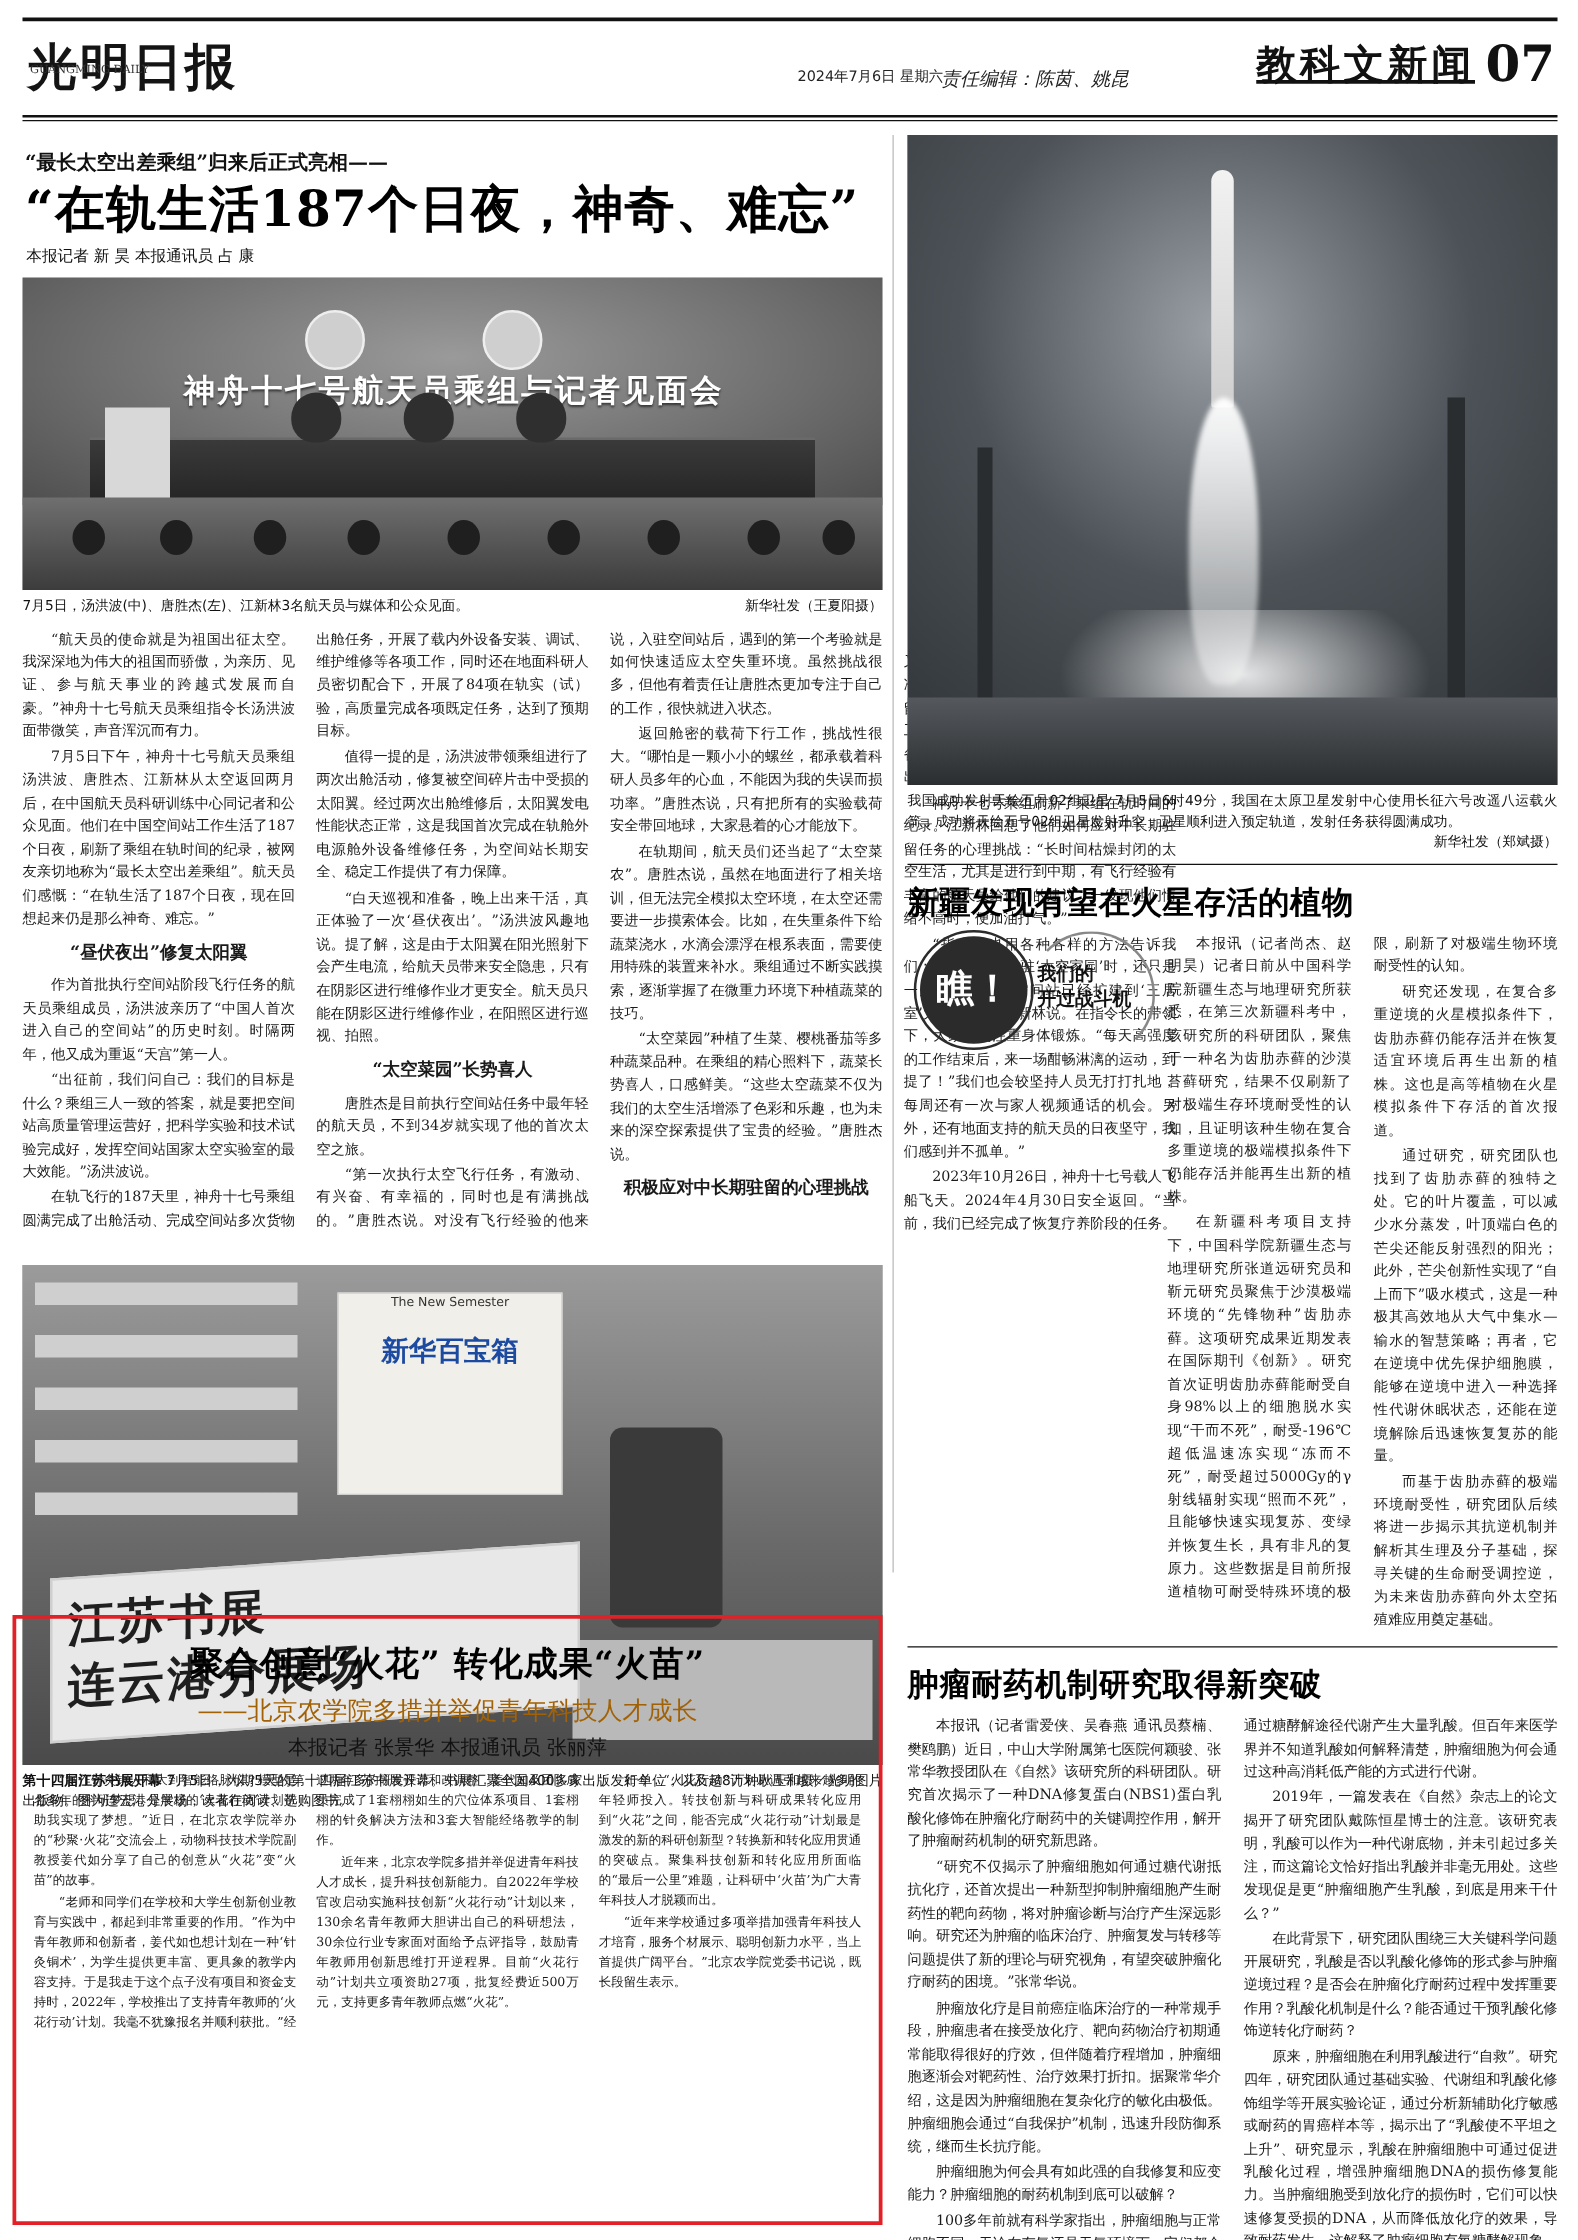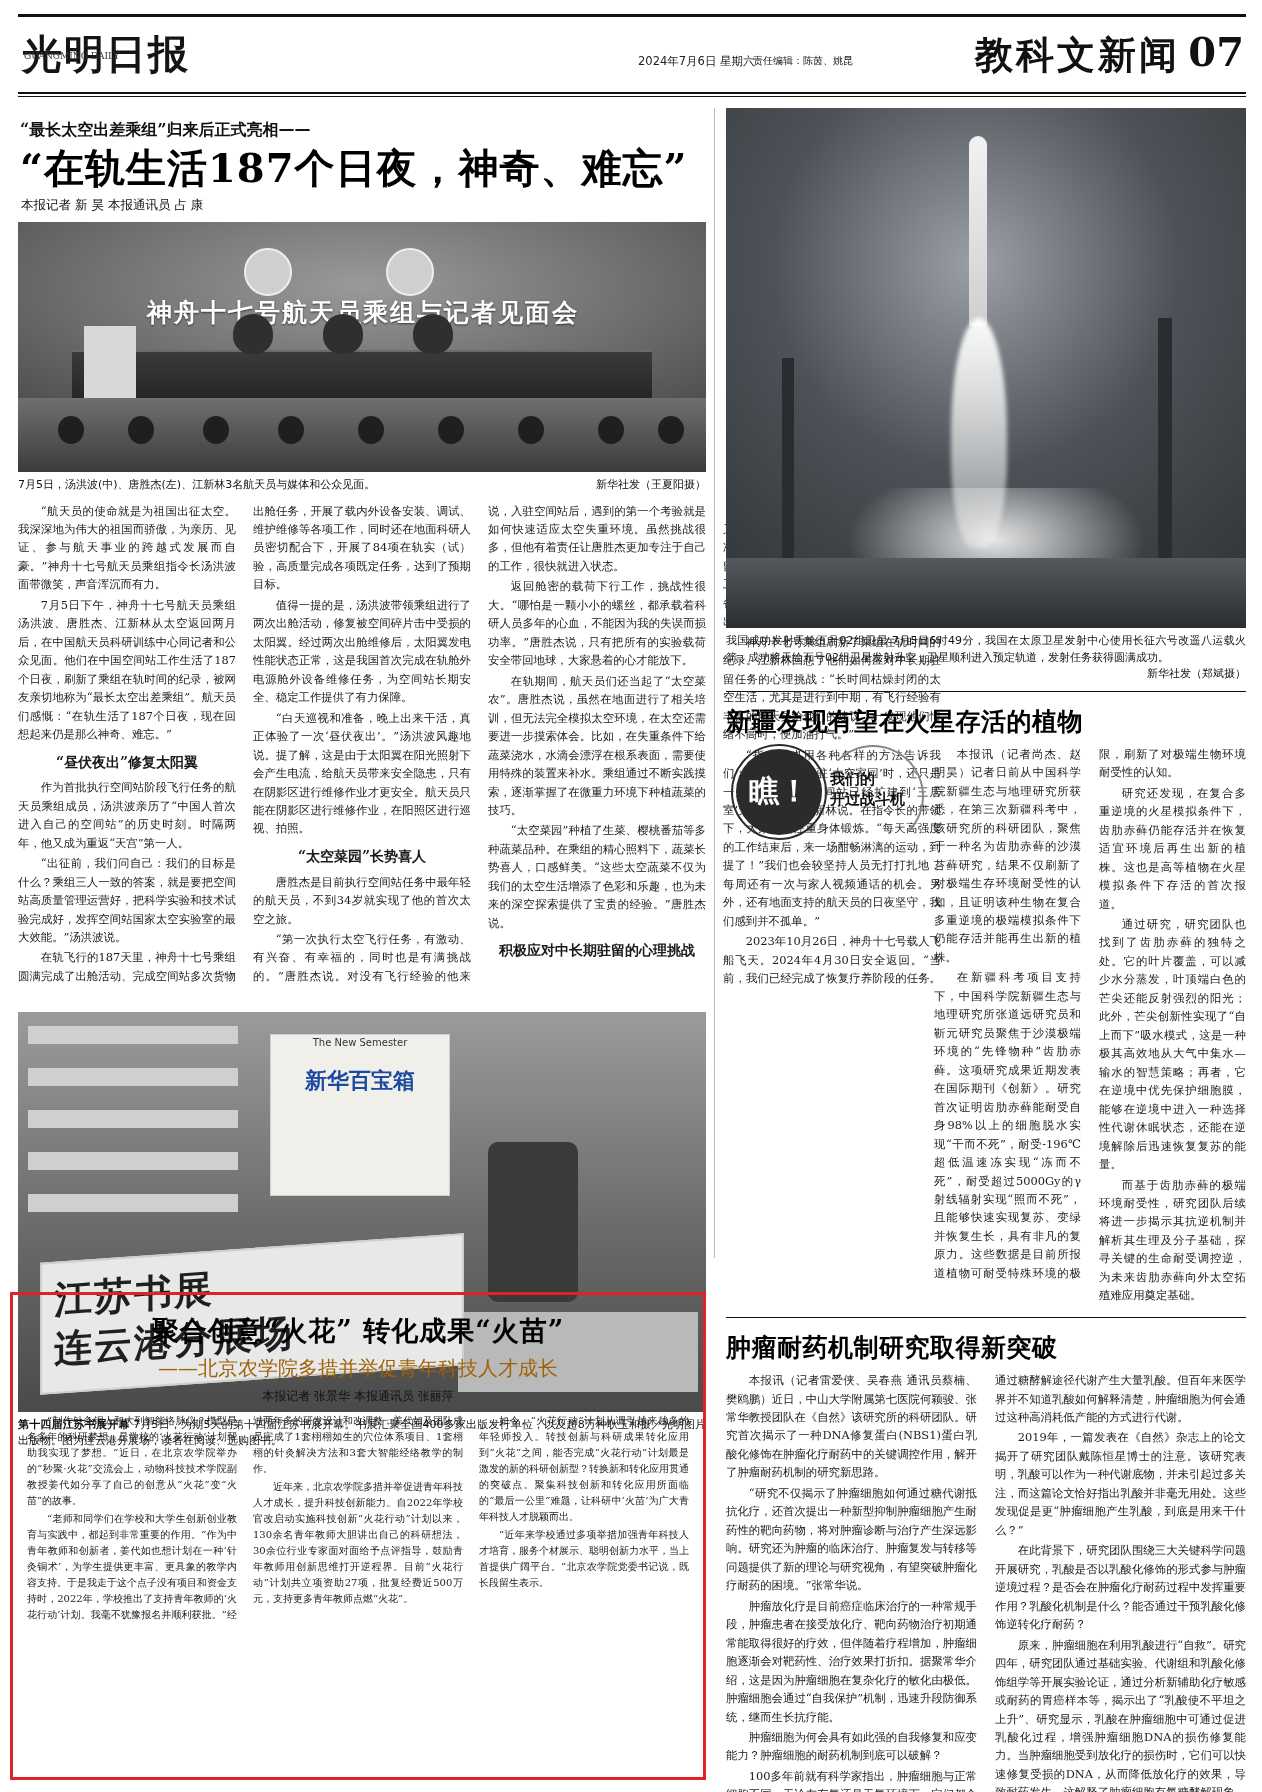--- a/index.html
+++ b/index.html
@@ -30,26 +30,26 @@
     line-height:56px;
     white-space:nowrap;
   }
   .logo .sub{
     position:absolute;left:2px;bottom:-2px;font-size:9px;font-weight:normal;letter-spacing:0;color:#333;
   }
   .mast-meta{
     position:absolute;left:620px;top:40px;font-size:11.5px;color:#222;white-space:nowrap;
   }
   .mast-editor{
-    position:absolute;left:735px;top:40px;font-size:10px;color:#222;white-space:nowrap;
+    position:absolute;left:735px;top:40px;font-size:15px;color:#222;white-space:nowrap;font-style:italic;
   }
   .section-title{
     position:absolute;right:66px;top:16px;
     font-family:"DejaVu Serif","Liberation Serif",serif;
-    font-weight:bold;font-size:38px;letter-spacing:3px;color:#111;white-space:nowrap;
+    font-weight:bold;font-size:32px;letter-spacing:3px;color:#111;white-space:nowrap;text-decoration:underline;
   }
   .page-num{
     position:absolute;right:2px;top:14px;
     font-family:"DejaVu Serif","Liberation Serif",serif;
     font-weight:bold;font-size:40px;color:#111;
   }
   .mast-rule-bottom{
     position:absolute;left:18px;top:92px;width:1228px;height:2px;background:#111;
   }
   .mast-rule-bottom2{
@@ -142,21 +142,21 @@
   }
   .boxed .b-title{
     font-family:"DejaVu Serif","Liberation Serif",serif;
     font-weight:bold;font-size:27px;letter-spacing:1px;text-align:center;color:#000;
     margin:4px 0 6px;
   }
   .boxed .b-sub{
     font-family:"DejaVu Serif","Liberation Serif",serif;
     font-size:20px;text-align:center;color:#a16207;margin:0 0 6px;
   }
-  .boxed .b-by{font-size:12px;text-align:center;margin:0 0 8px;}
+  .boxed .b-by{font-size:16px;text-align:center;margin:0 0 8px;}
   .boxed .b-body{
     column-count:3;column-gap:16px;
     font-family:"DejaVu Serif","Liberation Serif",serif;
     font-size:10px;line-height:1.6;text-align:justify;color:#1a1a1a;
   }
   .boxed .b-body p{margin:0 0 2px;text-indent:2em;}
 
   
   .ph1{width:688px;height:250px;background:linear-gradient(180deg,#8f8f8f,#5c5c5c);}
   .ph1 .stage{position:absolute;left:0;top:0;width:100%;height:182px;background:radial-gradient(ellipse at 50% 35%,#9a9a9a 0%,#6d6d6d 60%,#4e4e4e 100%);}

